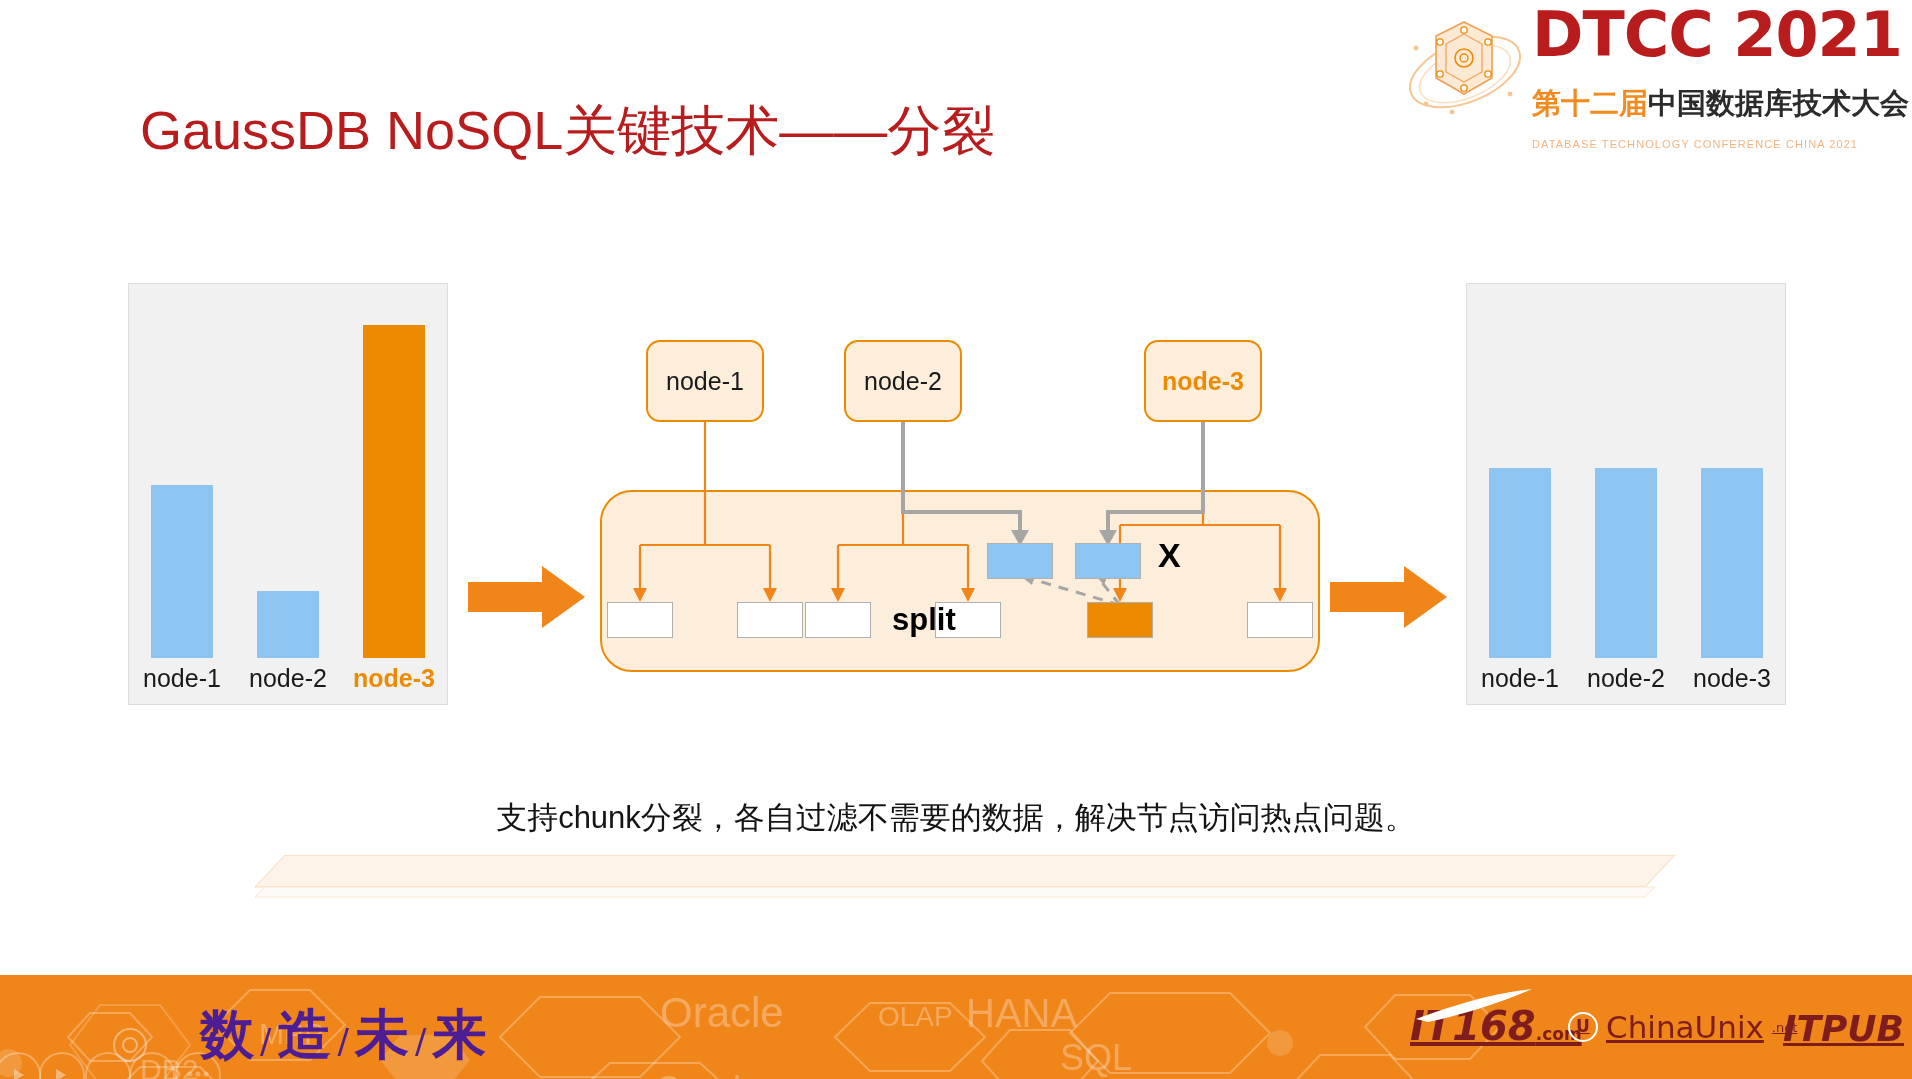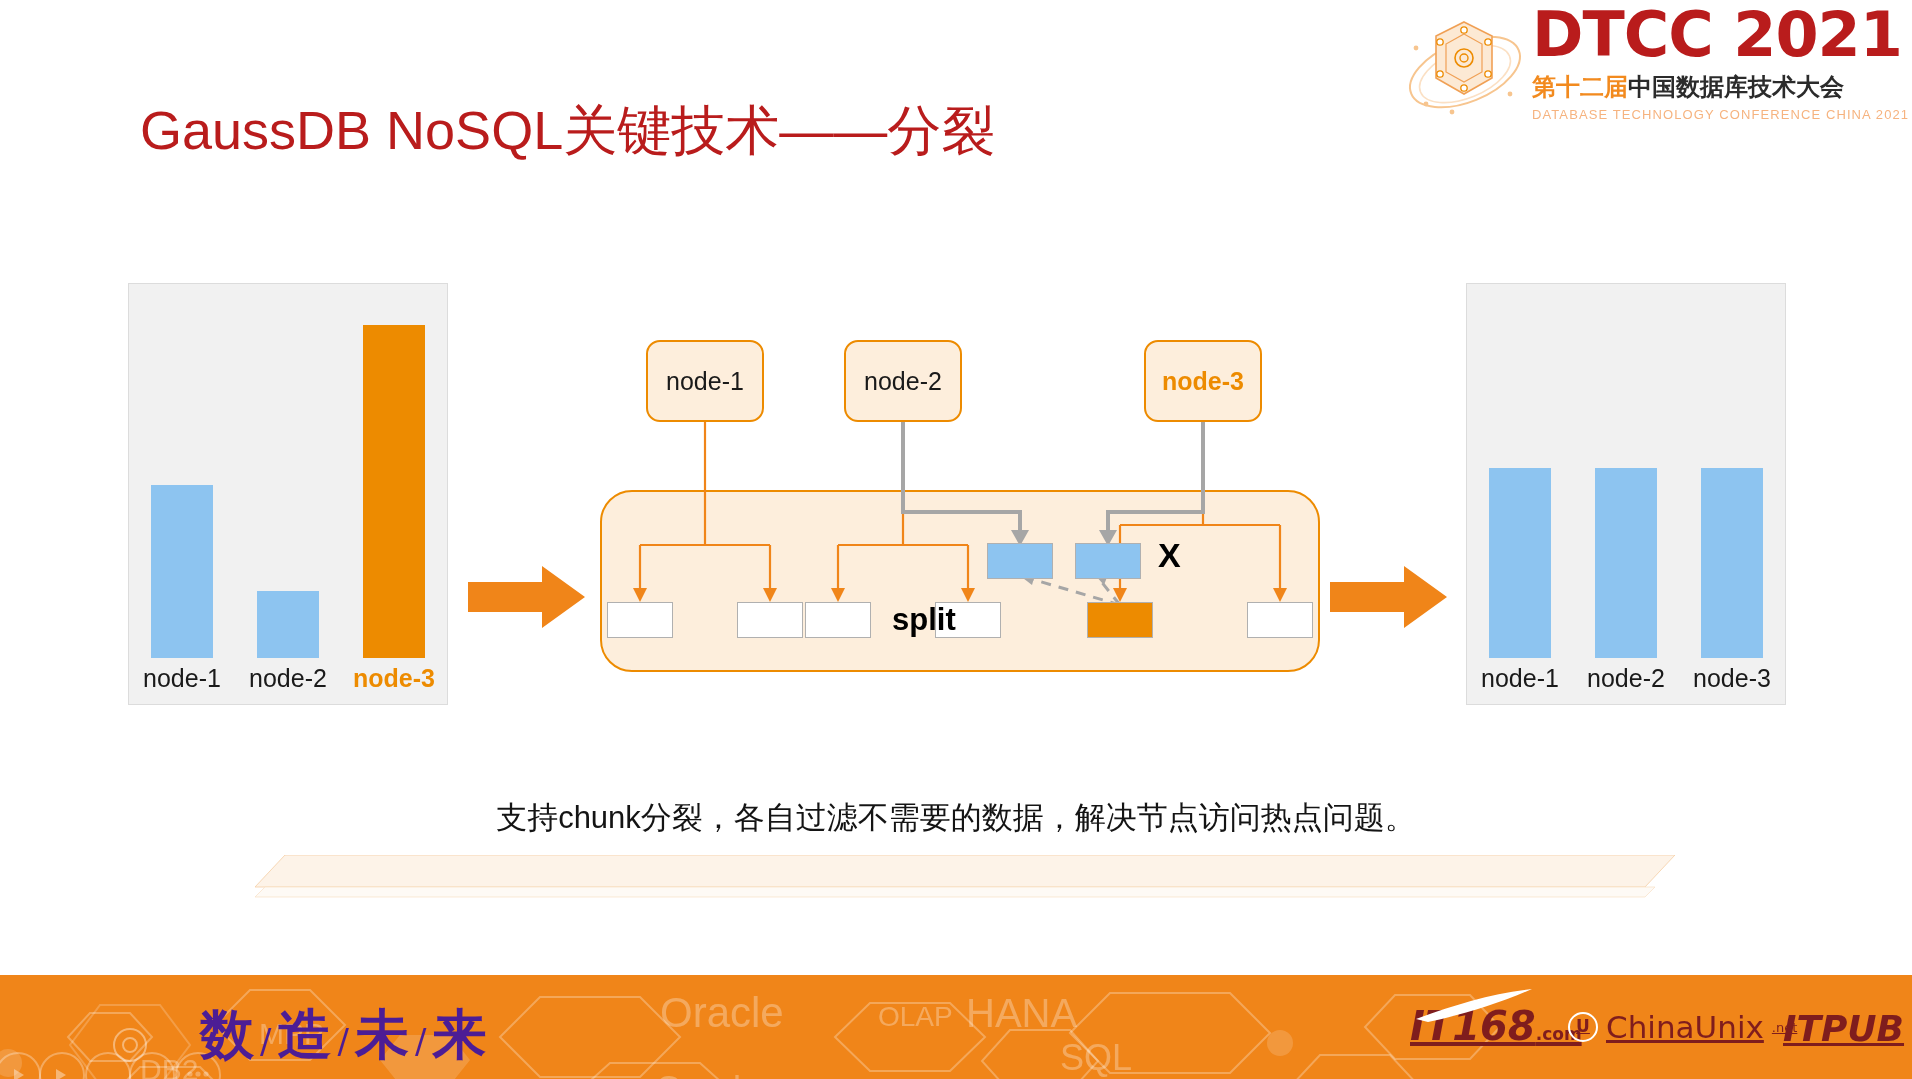--- a/index.html
+++ b/index.html
@@ -18,27 +18,28 @@
     position:absolute; left:0; top:4px; width:130px; height:120px;
   }
   .logo-text{
     position:absolute; left:130px; top:0; width:370px; height:130px;
   }
   .logo-dtcc{
     font-size:62px; font-weight:bold; color:#b91c1c; letter-spacing:-1px;
     line-height:62px; font-family:"DejaVu Sans", sans-serif;
   }
   .logo-cn{
-    font-size:24px; font-weight:bold; line-height:34px; margin-top:4px;
+    font-size:29px; font-weight:bold; line-height:34px; margin-top:20px;
     white-space:nowrap;
+    text-align:center;
   }
   .logo-cn .o{ color:#F28A1E; }
   .logo-cn .k{ color:#2b2b2b; }
   .logo-en{
-    font-size:13px; color:#F6B37F; letter-spacing:1.1px; margin-top:3px;
+    font-size:11px; color:#F6B37F; letter-spacing:1.1px; margin-top:18px;
     white-space:nowrap; font-family:"Liberation Sans", sans-serif;
   }
 
   
   .slide-title{
     position:absolute; left:140px; top:95px;
     font-size:54px; color:#b91c1c; letter-spacing:0px; white-space:nowrap;
     font-family:"Liberation Sans", sans-serif; font-weight:400;
   }
 

